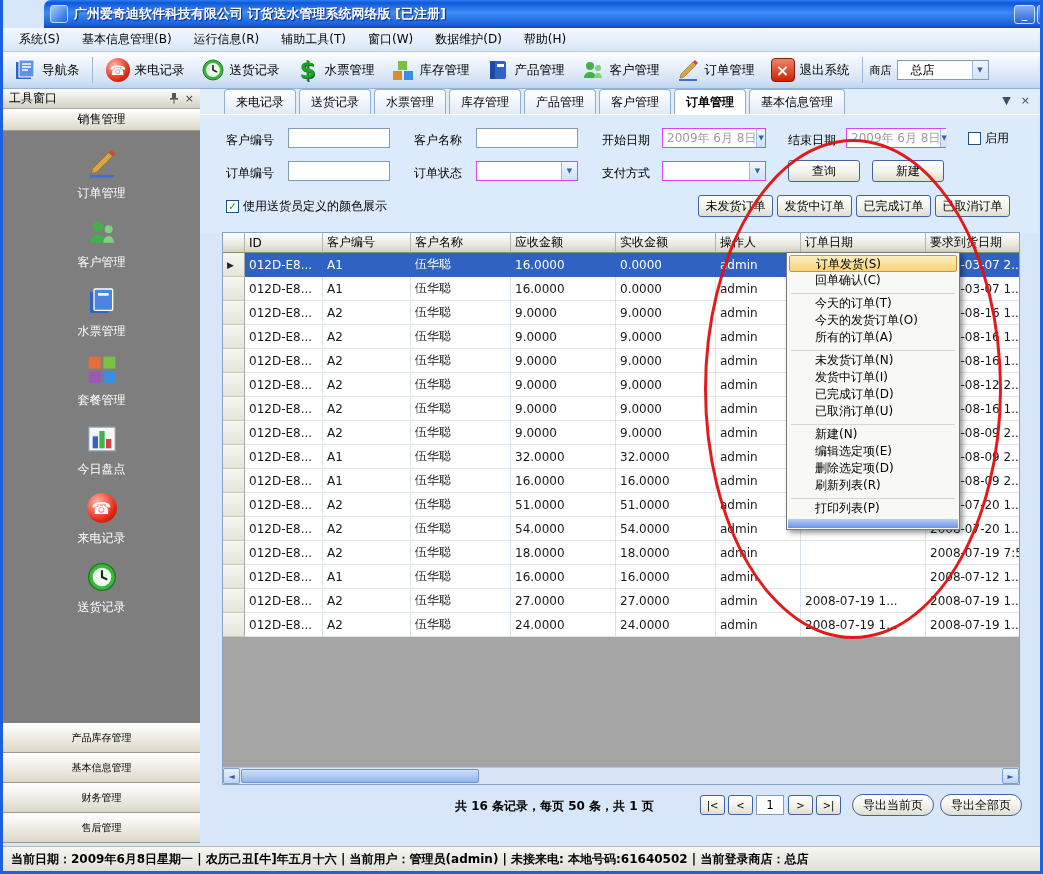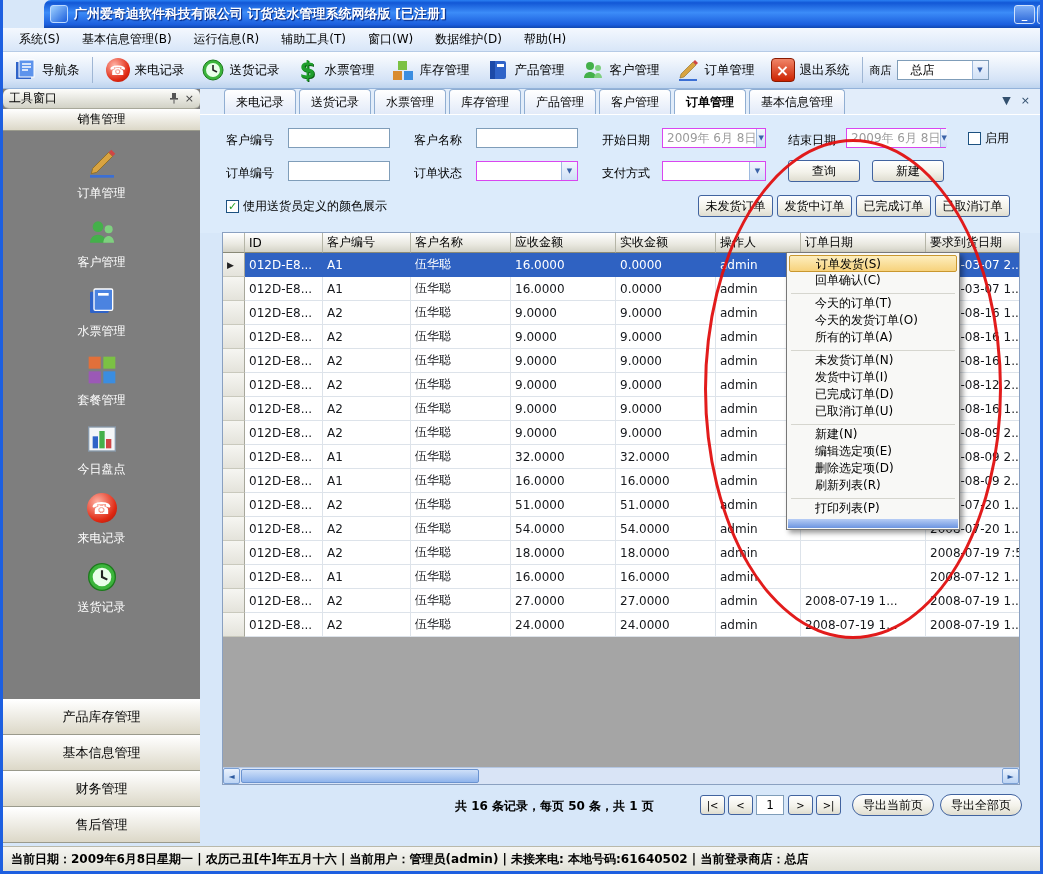--- a/index.html
+++ b/index.html
@@ -46,34 +46,34 @@
   .store-label { font-size:11px; }
   .store-combo { width:92px; height:20px; background:#fff; border:1px solid #7f9db9;
     display:flex; align-items:center; justify-content:space-between; padding-left:13px; box-sizing:border-box; cursor:pointer; }
   .combo-btn { width:16px; height:100%; background:linear-gradient(#f2f6fd,#cfe0f6);
     border-left:1px solid #9ebadf; color:#3a62a8; font-size:7px;
     display:flex; align-items:center; justify-content:center; box-sizing:border-box; }
 
   
   .sidebar { position:absolute; left:0; top:89px; width:197px; bottom:28px; background:#7e7e7e; }
   .sb-title { height:20px; background:linear-gradient(#fdfdfb,#d2d2c6); border-bottom:1px solid #a8a89a;
-    display:flex; align-items:center; justify-content:space-between; padding:0 6px; font-size:12px; box-sizing:border-box;border-radius:6px; }
+    display:flex; align-items:center; justify-content:space-between; padding:0 6px; font-size:12px; box-sizing:border-box; }
   .sb-title-icons { display:flex; gap:6px; align-items:center; color:#444; }
   .sb-title-icons span { cursor:pointer; font-size:11px; line-height:1; }
   .sb-section { height:22px; background:linear-gradient(#ffffff,#dcd8c8); border-bottom:1px solid #9a9a8c;
     display:flex; align-items:center; justify-content:center; font-size:12px; cursor:pointer; box-sizing:border-box; }
   .sb-body { position:absolute; top:43px; bottom:88px; left:0; right:0; background:#7e7e7e;
     display:flex; flex-direction:column; align-items:center; padding-top:14px; gap:13px; overflow:hidden; }
   .sb-item { display:flex; flex-direction:column; align-items:center; gap:5px; color:#fff; font-size:12px; cursor:pointer; }
   .sbi { width:34px; height:34px; display:flex; align-items:center; justify-content:center; }
   .sbi svg { width:32px; height:32px; }
   .sbi .ico-ball { width:30px; height:30px; font-size:16px; }
   .sb-bottom { position:absolute; bottom:0; left:0; right:0; }
-  .sb-bar { height:36px; background:linear-gradient(#ffffff,#dcd8c8); border-top:1px solid #fff; border-bottom:1px solid #9a9a8c;
-    display:flex; align-items:center; justify-content:center; font-size:13px; cursor:pointer; box-sizing:border-box; }
+  .sb-bar { height:30px; background:linear-gradient(#ffffff,#dcd8c8); border-top:1px solid #fff; border-bottom:1px solid #9a9a8c;
+    display:flex; align-items:center; justify-content:center; font-size:10px; cursor:pointer; box-sizing:border-box; }
 
   
   .content { position:absolute; left:197px; top:89px; width:840px; bottom:28px; background:#d7e7f9; overflow:hidden; }
 
   .tabbar { position:absolute; left:0; top:0; right:0; height:25px; background:#e2edfa;
     display:flex; align-items:flex-end; padding:2px 8px 0 24px; box-sizing:border-box; }
   .tab { margin-right:3px; padding:4px 11px 3px; background:linear-gradient(#ffffff,#e2eaf8);
     border:1px solid #90aed2; border-bottom:none; border-radius:4px 4px 0 0; font-size:12px; cursor:pointer; white-space:nowrap; }
   .tab.active { background:#fff; font-weight:bold; }
   .tab-tools { position:absolute; right:10px; top:6px; display:flex; gap:10px; color:#33506e; }

